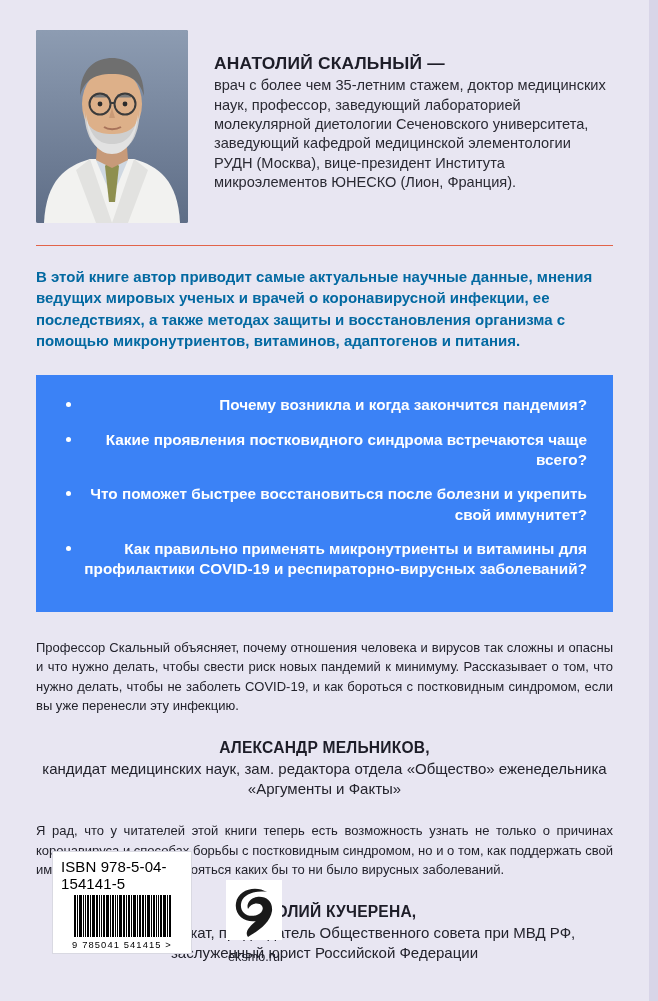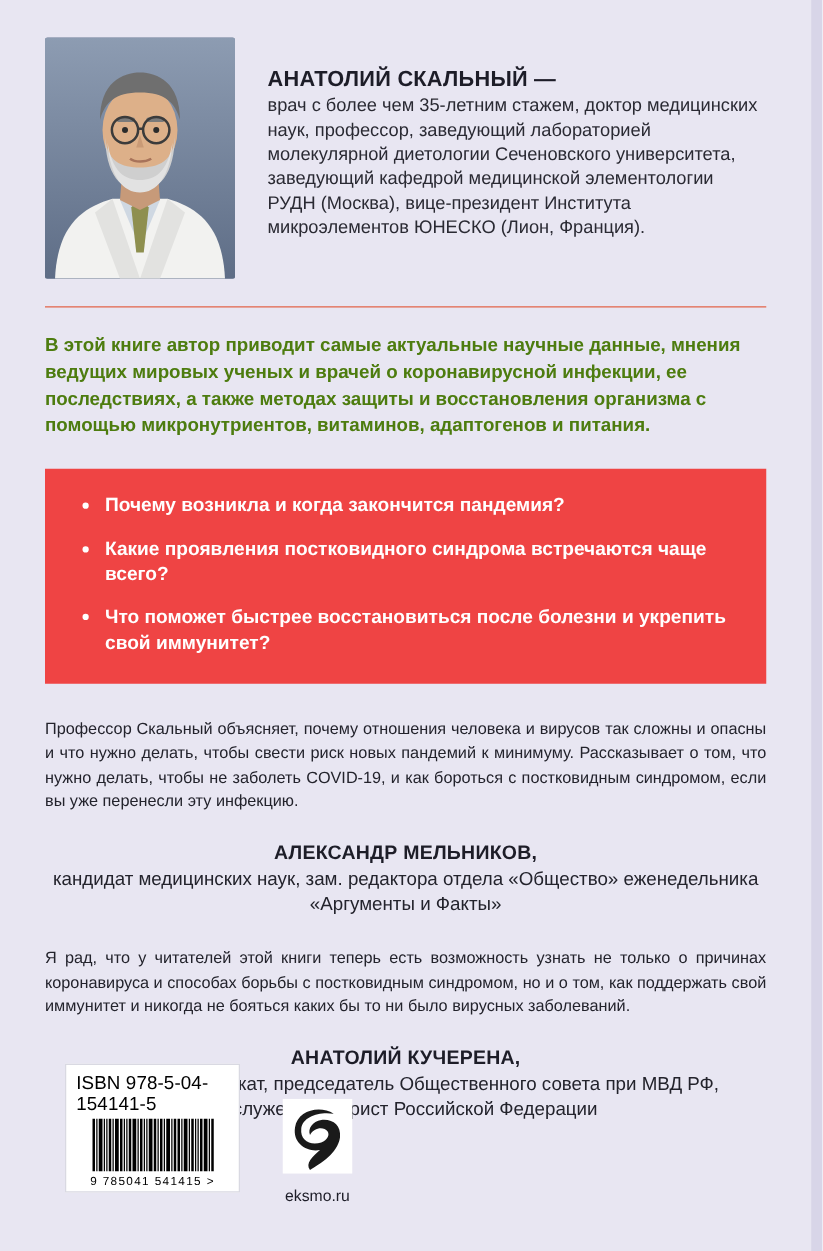--- a/index.html
+++ b/index.html
@@ -76,33 +76,34 @@
 
   .divider {
     height: 1px;
     background: #e2644a;
     margin: 22px 36px 0 36px;
   }
 
   
   .intro {
     padding: 20px 36px 0 36px;
-    color: #4d7c0f;
+    color: #0369a1;
     font-size: 15px;
     font-weight: bold;
     line-height: 1.42;
   }
 
   
   .orange-box {
     margin: 24px 36px 0 36px;
-    background: #ef4444;
+    background: #3b82f6;
     color: #ffffff;
-    padding: 20px 26px 22px 26px;
+    padding: 20px 26px 32px 26px;
     box-sizing: border-box;
+    text-align: right;
   }
   .bullet-list {
     list-style: none;
     margin: 0;
     padding: 0;
   }
   .bullet-list li {
     position: relative;
     padding-left: 22px;
     margin-bottom: 14px;
@@ -282,20 +283,24 @@
           <span>Почему возникла и когда закончится пандемия?</span>
         </li>
         <li>
           <span class="dot"></span>
           <span>Какие проявления постковидного синдрома встречаются чаще всего?</span>
         </li>
         <li>
           <span class="dot"></span>
           <span>Что поможет быстрее восстановиться после болезни и укрепить свой иммунитет?</span>
         </li>
+        <li>
+          <span class="dot"></span>
+          <span>Как правильно применять микронутриенты и витамины для профилактики COVID-19 и респираторно-вирусных заболеваний?</span>
+        </li>
       </ul>
     </div>
 
     <div class="review review-1">
       <div class="review-text">Профессор Скальный объясняет, почему отношения человека и вирусов так сложны и опасны и что нужно делать, чтобы свести риск новых пандемий к минимуму. Рассказывает о том, что нужно делать, чтобы не заболеть COVID-19, и как бороться с постковидным синдромом, если вы уже перенесли эту инфекцию.</div>
       <div class="review-attrib">
         <span class="attrib-name">АЛЕКСАНДР МЕЛЬНИКОВ,</span>
         <span class="attrib-role">кандидат медицинских наук, зам. редактора отдела «Общество» еженедельника «Аргументы и Факты»</span>
       </div>
     </div>

